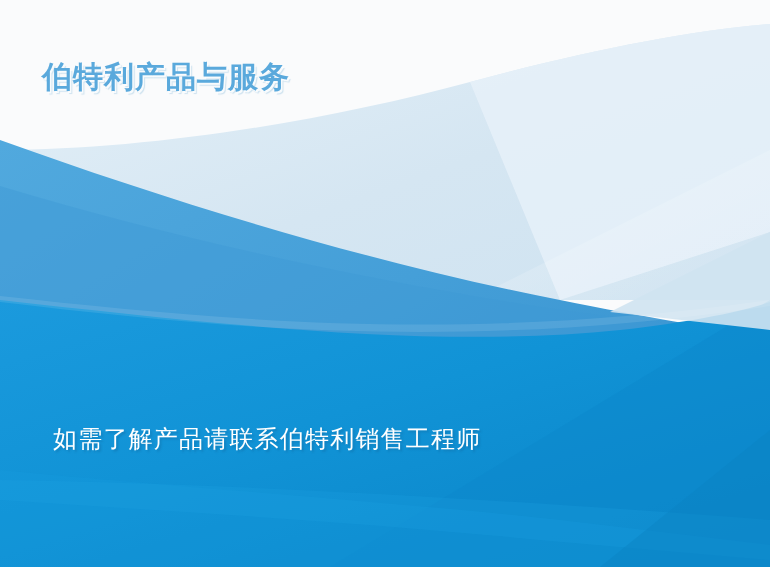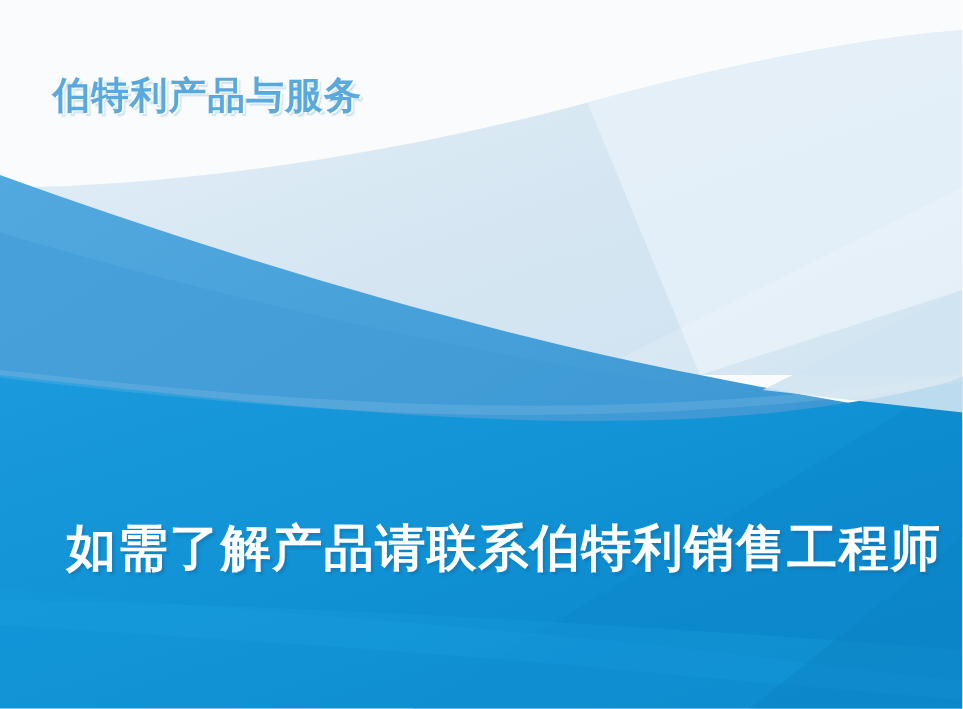--- a/index.html
+++ b/index.html
@@ -55,23 +55,23 @@
     font-weight: bold;
     letter-spacing: 1.5px;
     color: #ffffff;
     white-space: nowrap;
     text-shadow: 2px 2px 2px rgba(20,90,140,0.30);
   }
   #sub-title {
     position: absolute;
     left: 53px;
     top: 404px;
-    font-size: 40px;
+    font-size: 24px;
     line-height: 46px;
-    font-weight: bold;
+    font-weight: normal;
     letter-spacing: 1.2px;
     color: #ffffff;
     white-space: nowrap;
     text-shadow: 2px 2px 2px rgba(20,90,140,0.30);
   }
 </style>
 </head>
 <body>
 
 <div id="banner">

